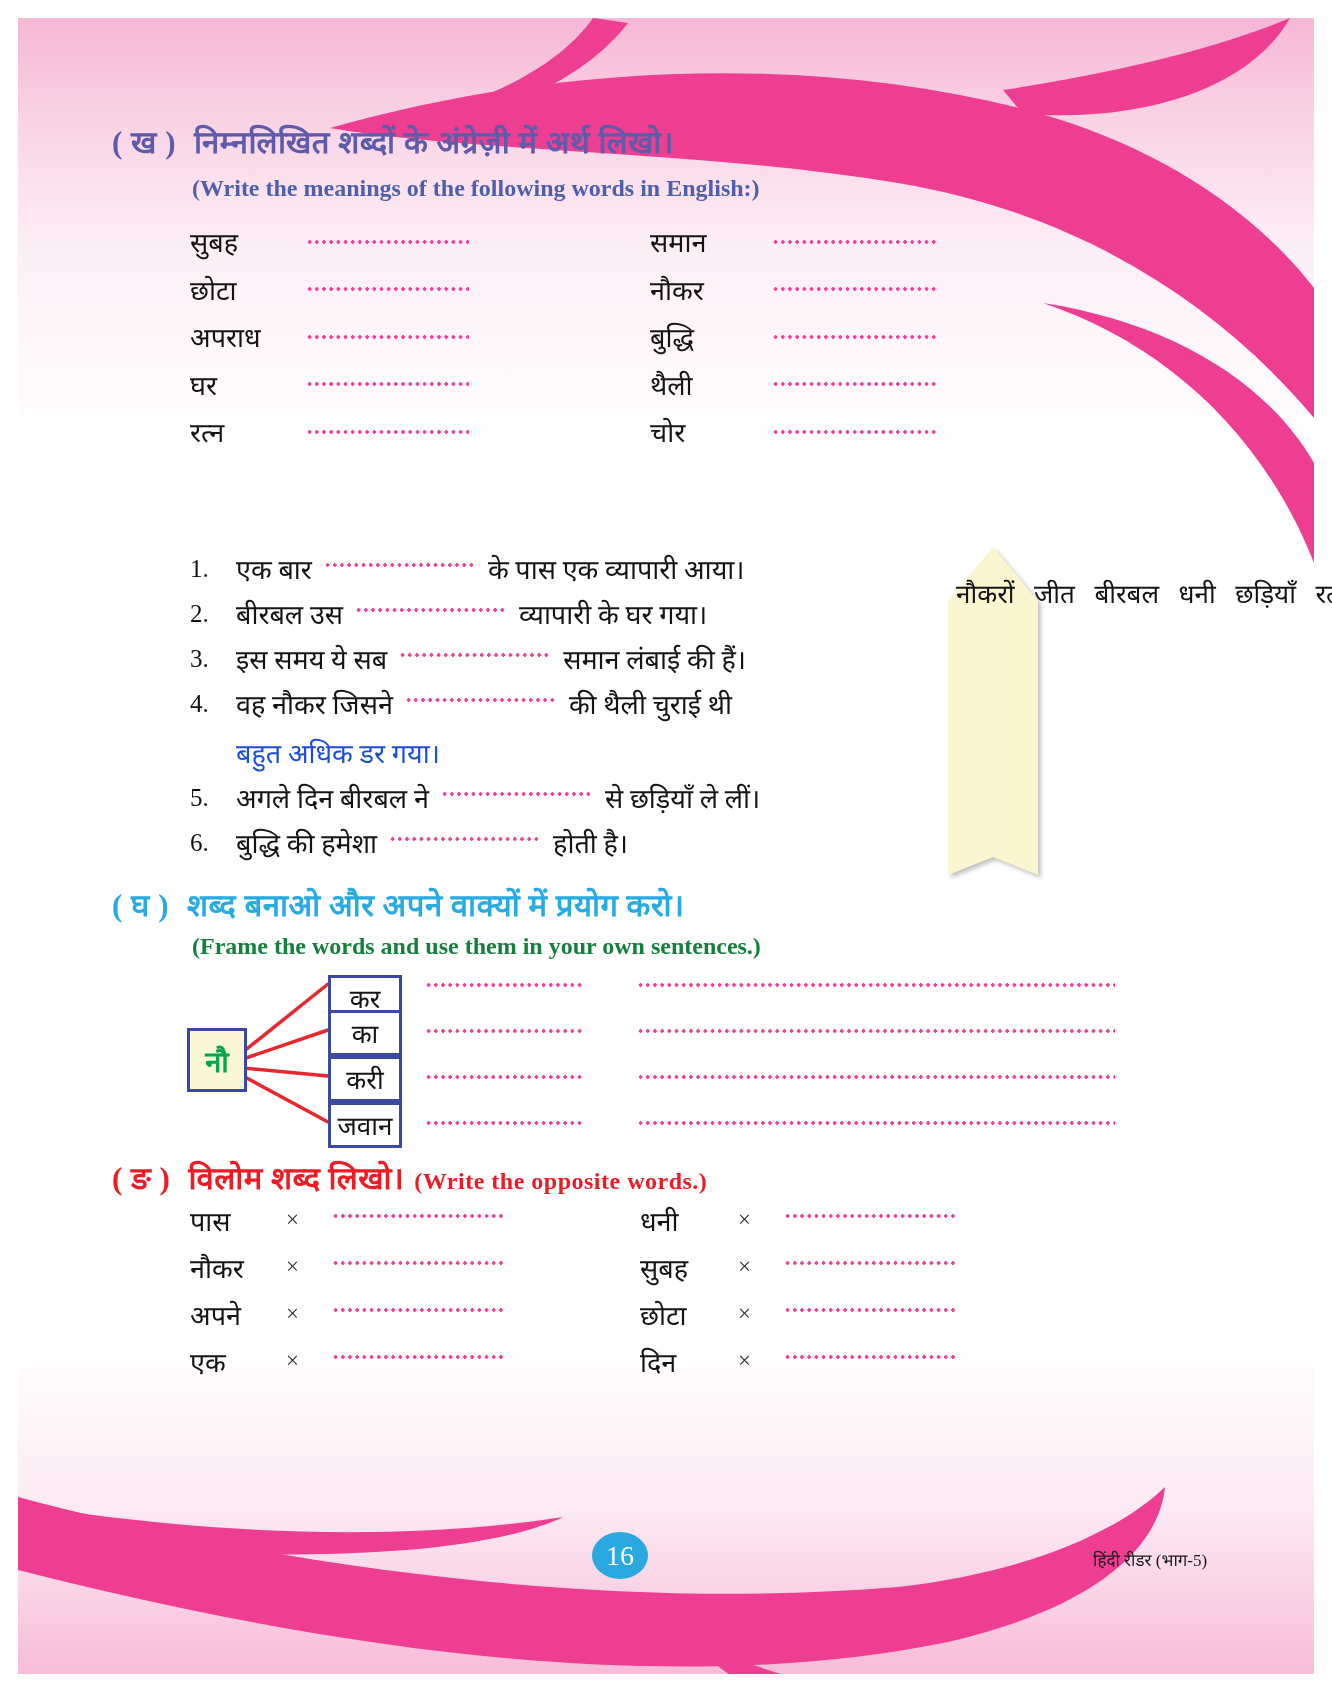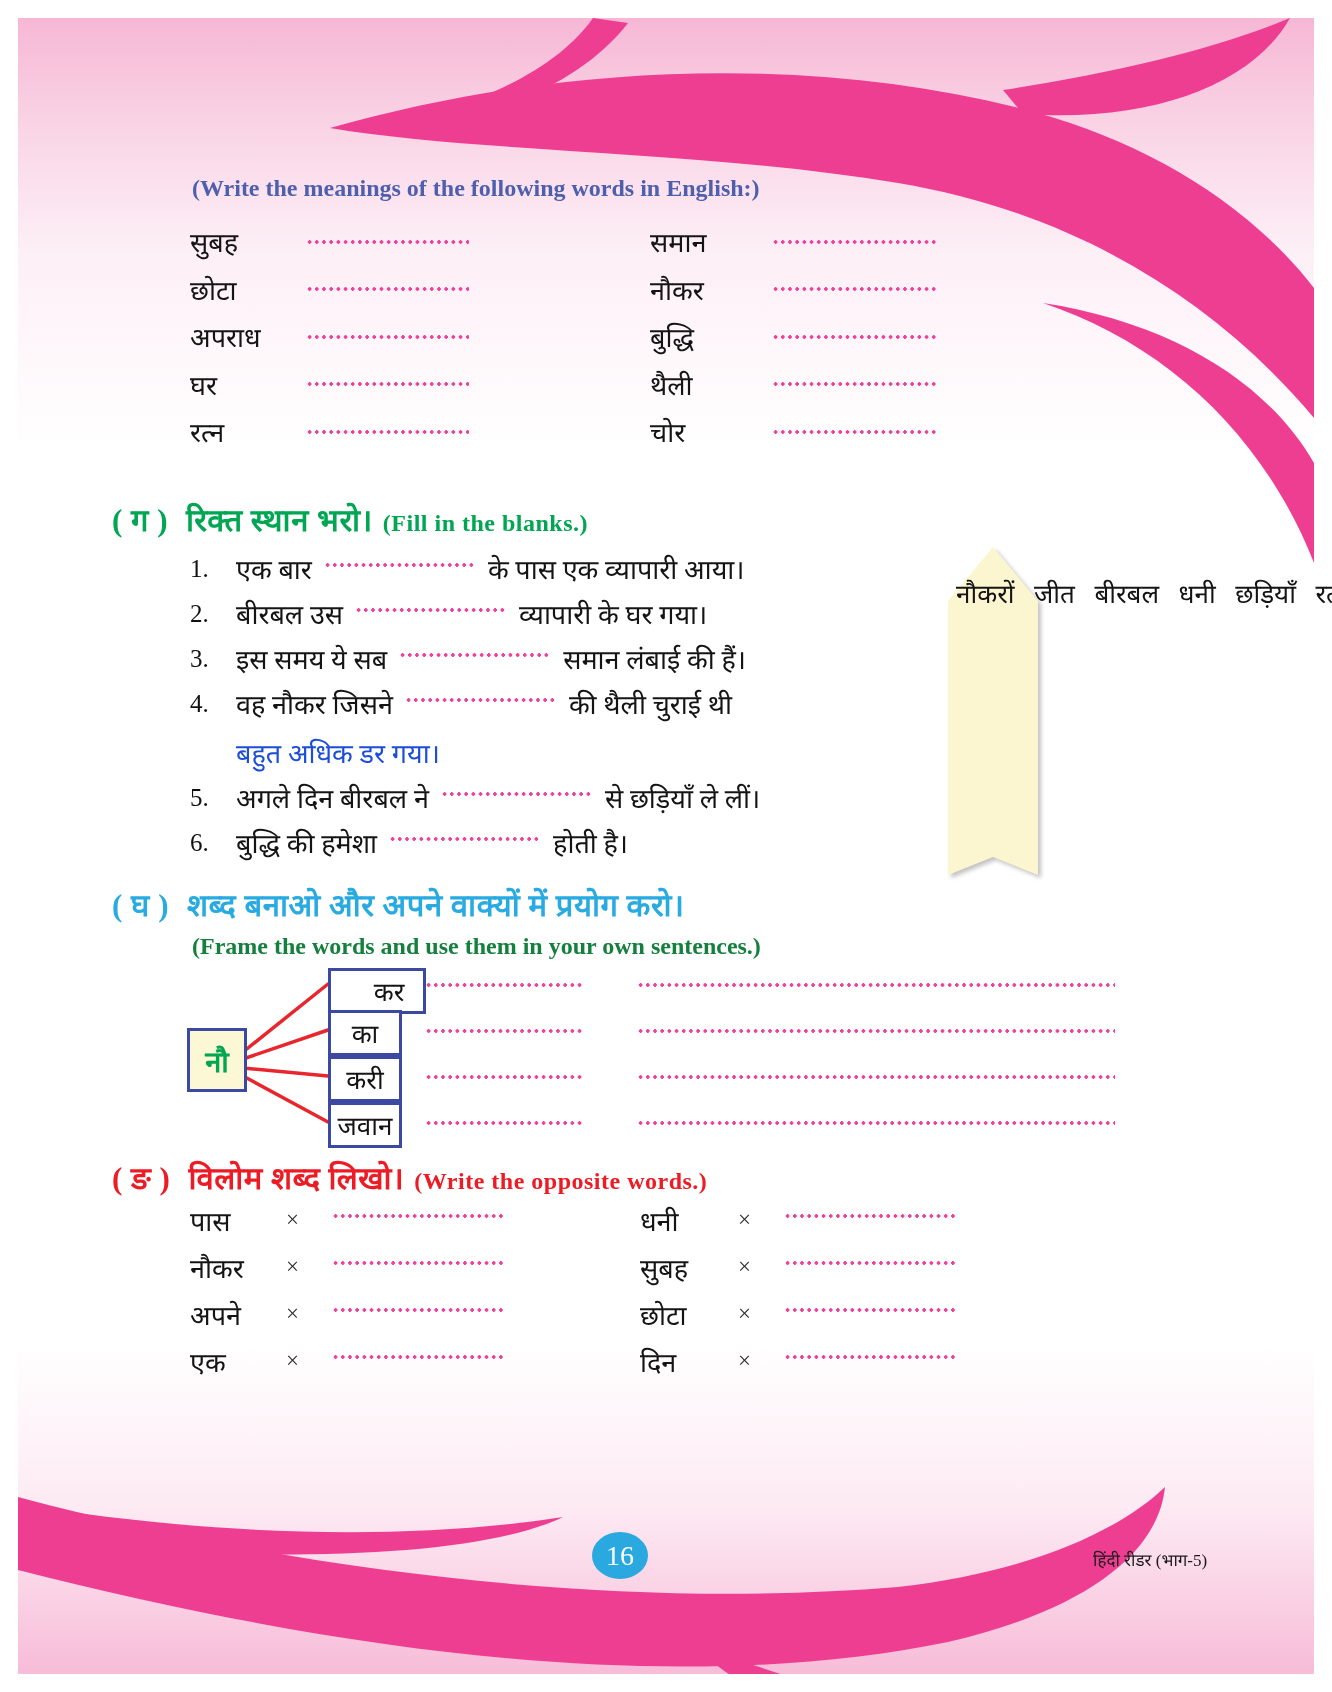--- a/index.html
+++ b/index.html
@@ -75,20 +75,23 @@
   </svg>
 
   <svg class="decor" style="left:18px;top:1392px;" width="1296" height="282" viewBox="0 0 1296 282">
     <g fill="#ee3e92">
       <path d="M0,105 C280,180 600,218 880,195 C1010,180 1100,140 1147,95 C1140,165 1060,220 930,250 C660,305 330,262 0,178 Z"></path>
       <path d="M0,112 C170,140 370,152 545,125 C455,168 245,170 0,152 Z"></path>
       <path d="M672,252 C740,275 790,290 827,306 L745,306 C712,283 690,268 672,252 Z"></path>
     </g>
   </svg>
 
+  <div class="section-head hi" style="left:112px;top:120px;color:#5d5baa;">
+    <span class="marker">( ख )</span><span>निम्नलिखित शब्दों के अंग्रेज़ी में अर्थ लिखो।</span>
+  </div>
   <div class="sub-en" style="left:192px;top:175px;color:#4d5fad;">(Write the meanings of the following words in English:)</div>
 
   <div id="kha-grid">
     <div class="kha-row">
       <span class="w1 hi">सुबह</span>
       <span class="d1 dots"></span>
       <span class="sp"></span>
       <span class="w2 hi">समान</span>
       <span class="d2 dots"></span>
     </div>
@@ -115,23 +118,20 @@
     </div>
     <div class="kha-row">
       <span class="w1 hi">रत्न</span>
       <span class="d1 dots"></span>
       <span class="sp"></span>
       <span class="w2 hi">चोर</span>
       <span class="d2 dots"></span>
     </div>
   </div>
 
-  <div class="section-head hi" style="left:112px;top:498px;color:#00a651;">
-    <span class="marker">( ग )</span><span>रिक्त स्थान भरो।</span><span class="en-inline">(Fill in the blanks.)</span>
-  </div>
 
   <div class="fib" style="top:550px;">
     <span class="num">1.</span>
     <span class="seg hi">एक बार</span>
     <span class="blank dots"></span>
     <span class="seg hi">के पास एक व्यापारी आया।</span>
   </div>
   <div class="fib" style="top:595px;">
     <span class="num">2.</span>
     <span class="seg hi">बीरबल उस</span>
@@ -186,21 +186,21 @@
   <div id="diagram">
     <svg class="decor" style="left:0;top:0;" width="950" height="200" viewBox="0 0 950 200">
       <g stroke="#e8262d" stroke-width="3.5" stroke-linecap="round">
         <line x1="58" y1="96" x2="143" y2="28"></line>
         <line x1="58" y1="103" x2="143" y2="74"></line>
         <line x1="58" y1="112" x2="143" y2="120"></line>
         <line x1="58" y1="120" x2="143" y2="166"></line>
       </g>
     </svg>
     <div id="root-box" class="hi">नौ</div>
-    <div class="suffix-box hi" style="top:12px;padding-left:24px;">कर</div>
+    <div class="suffix-box hi" style="top:19px;">कर</div>
     <div class="suffix-box hi" style="top:54px;">का</div>
     <div class="suffix-box hi" style="top:100px;">करी</div>
     <div class="suffix-box hi" style="top:146px;">जवान</div>
     <div class="short-dots dots" style="top:26px;"></div>
     <div class="short-dots dots" style="top:72px;"></div>
     <div class="short-dots dots" style="top:118px;"></div>
     <div class="short-dots dots" style="top:164px;"></div>
     <div class="long-dots dots" style="top:26px;"></div>
     <div class="long-dots dots" style="top:72px;"></div>
     <div class="long-dots dots" style="top:118px;"></div>

